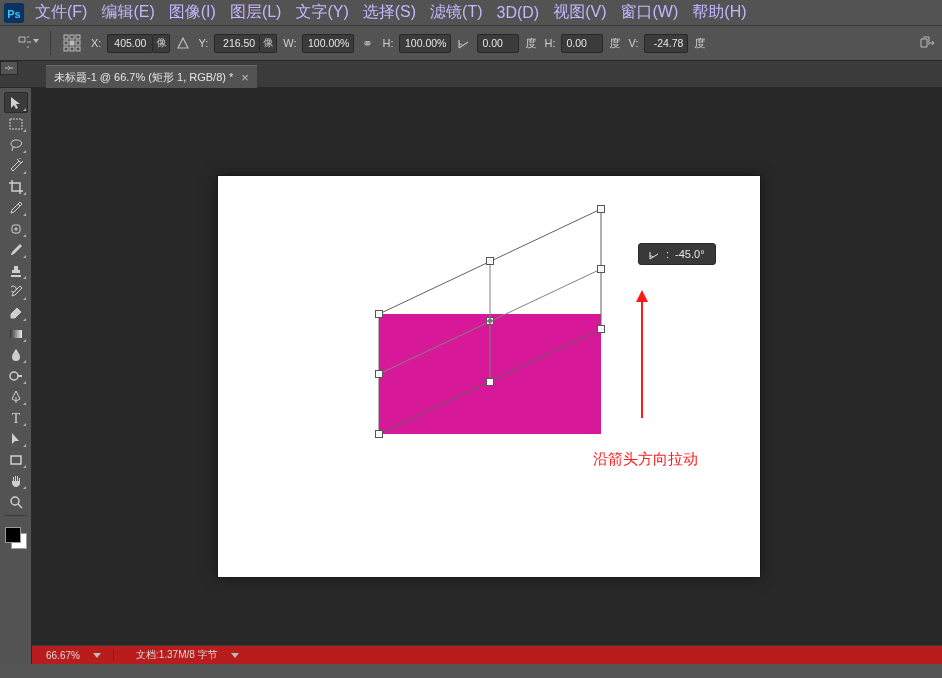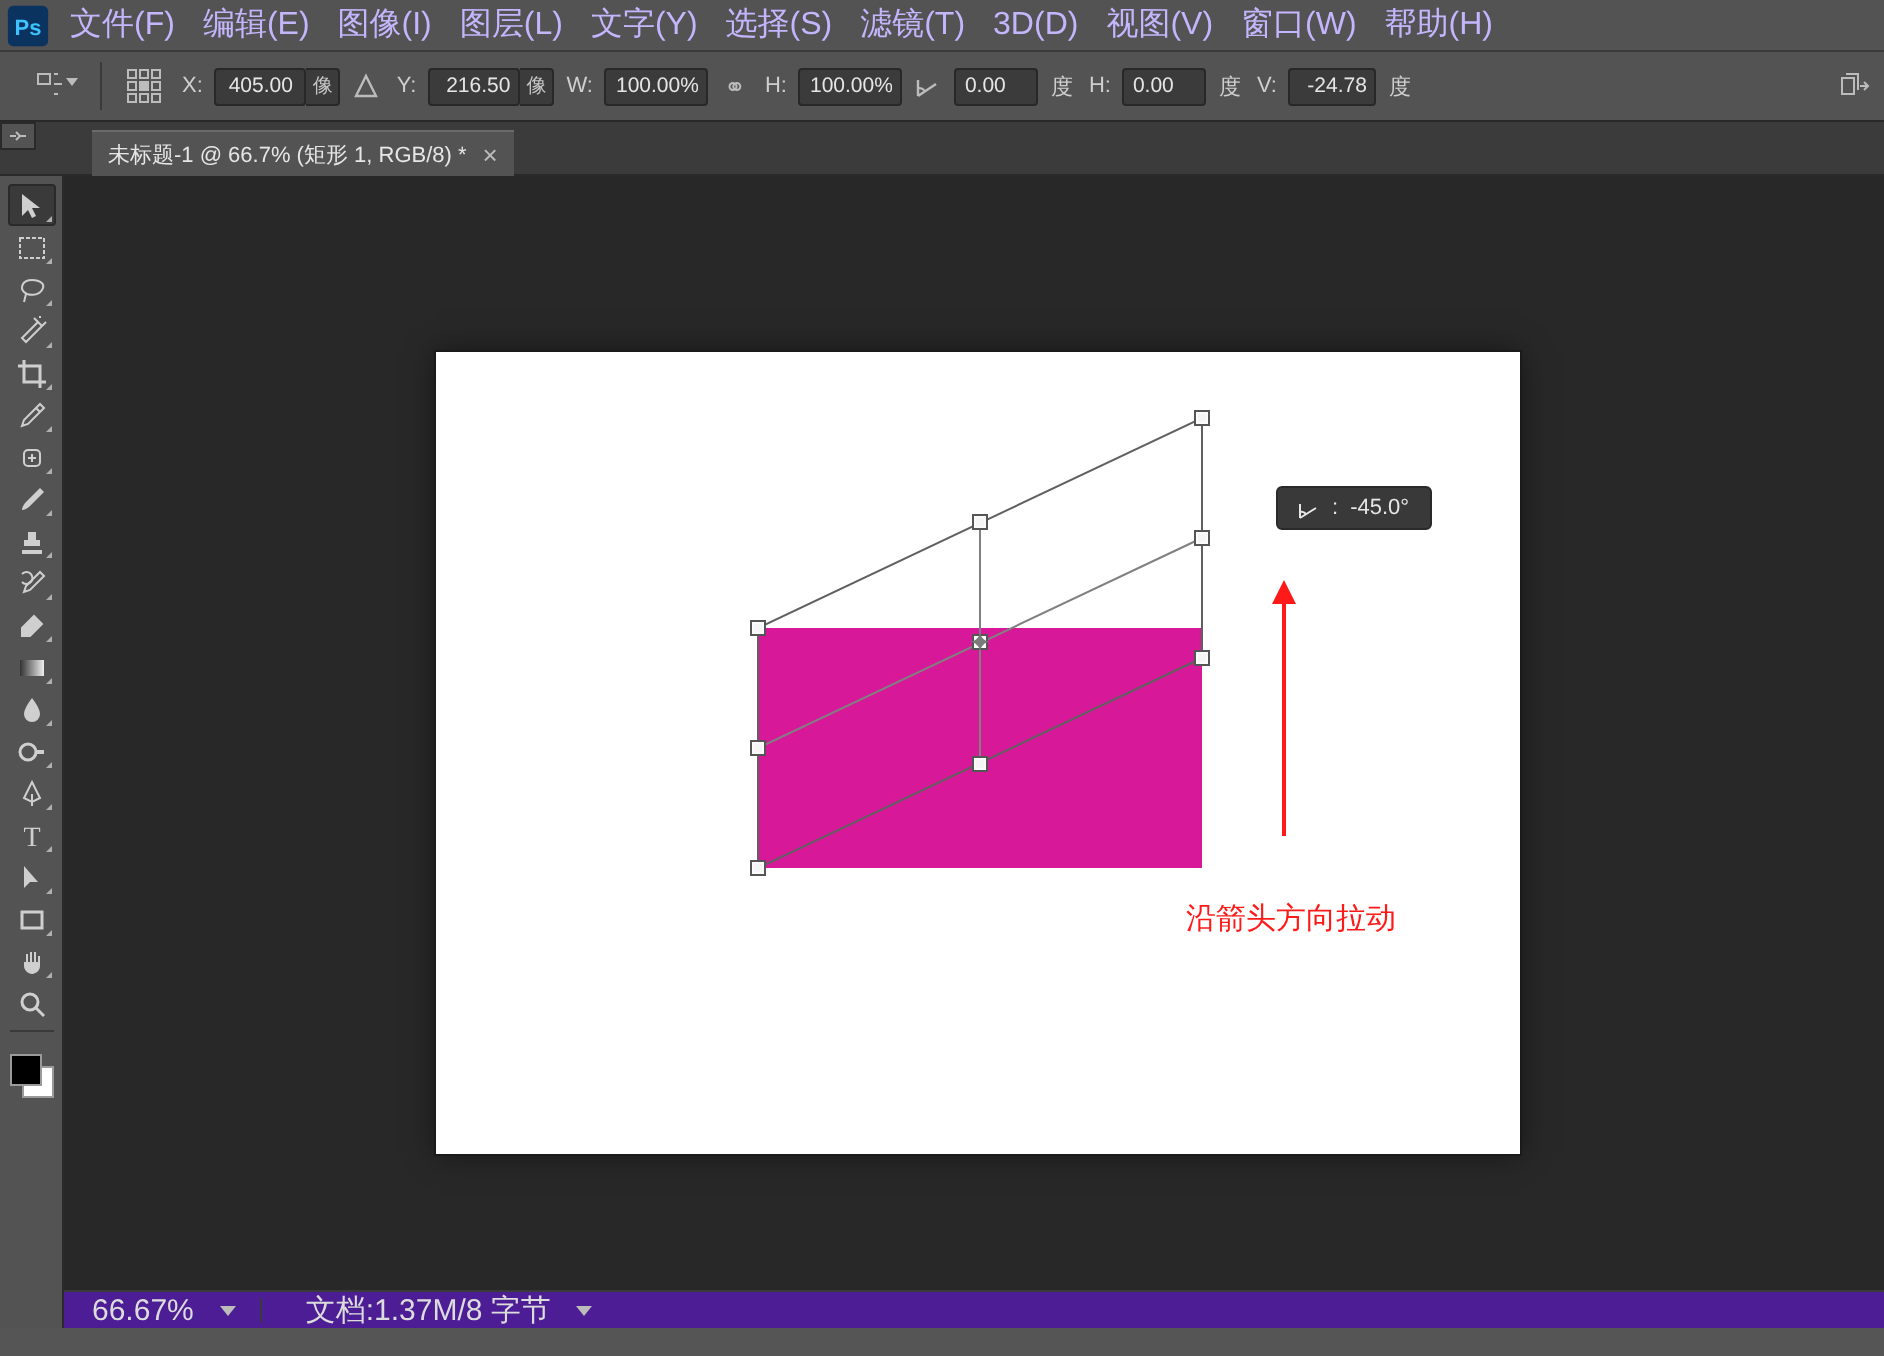--- a/index.html
+++ b/index.html
@@ -42,21 +42,21 @@
   .rect{position:absolute;left:161px;top:138px;width:222px;height:120px;background:#d61899}
   .handle{position:absolute;width:8px;height:8px;background:#f5f5f5;border:1px solid #555;box-shadow:0 0 0 1px rgba(255,255,255,.6) inset}
   .center-mark{position:absolute;width:14px;height:14px;color:#7a7a7a;display:flex;align-items:center;justify-content:center;font-size:14px}
 
   .angle-tip{position:absolute;left:420px;top:67px;background:#393939;border:1px solid #2a2a2a;border-radius:3px;padding:4px 10px;color:#e6e6e6;font-size:11px;display:flex;align-items:center;gap:6px}
   .arrow-demo{position:absolute;left:423px;top:118px;width:2px;height:124px;background:#ff1a1a}
   .arrow-head{position:absolute;left:418px;top:114px;width:0;height:0;border-left:6px solid transparent;border-right:6px solid transparent;border-bottom:12px solid #ff1a1a}
   .caption{position:absolute;left:375px;top:274px;color:#ff1a1a;font-size:15px;font-family:"SimSun","宋体",serif}
 
   
-  .status-bar{position:absolute;left:32px;bottom:0;right:0;height:19px;background:#4c1d95;display:flex;align-items:center;border-top:1px solid #3a3a3a;font-size:15px;color:#dcdcdc}
+  .status-bar{position:absolute;left:32px;bottom:0;right:0;height:19px;background:#b91c1c;display:flex;align-items:center;border-top:1px solid #3a3a3a;font-size:10px;color:#dcdcdc}
   .status-zoom{padding:0 10px 0 14px}
   .status-sep{width:1px;height:12px;background:#3a3a3a}
   .status-info{padding:0 10px}
   .tri{display:inline-block;width:0;height:0;border-left:4px solid transparent;border-right:4px solid transparent;border-top:5px solid #bcbcbc;vertical-align:middle;margin-left:3px}
 </style>
 </head>
 <body>
 
 <div class="menubar">
   <div class="ps-logo">

